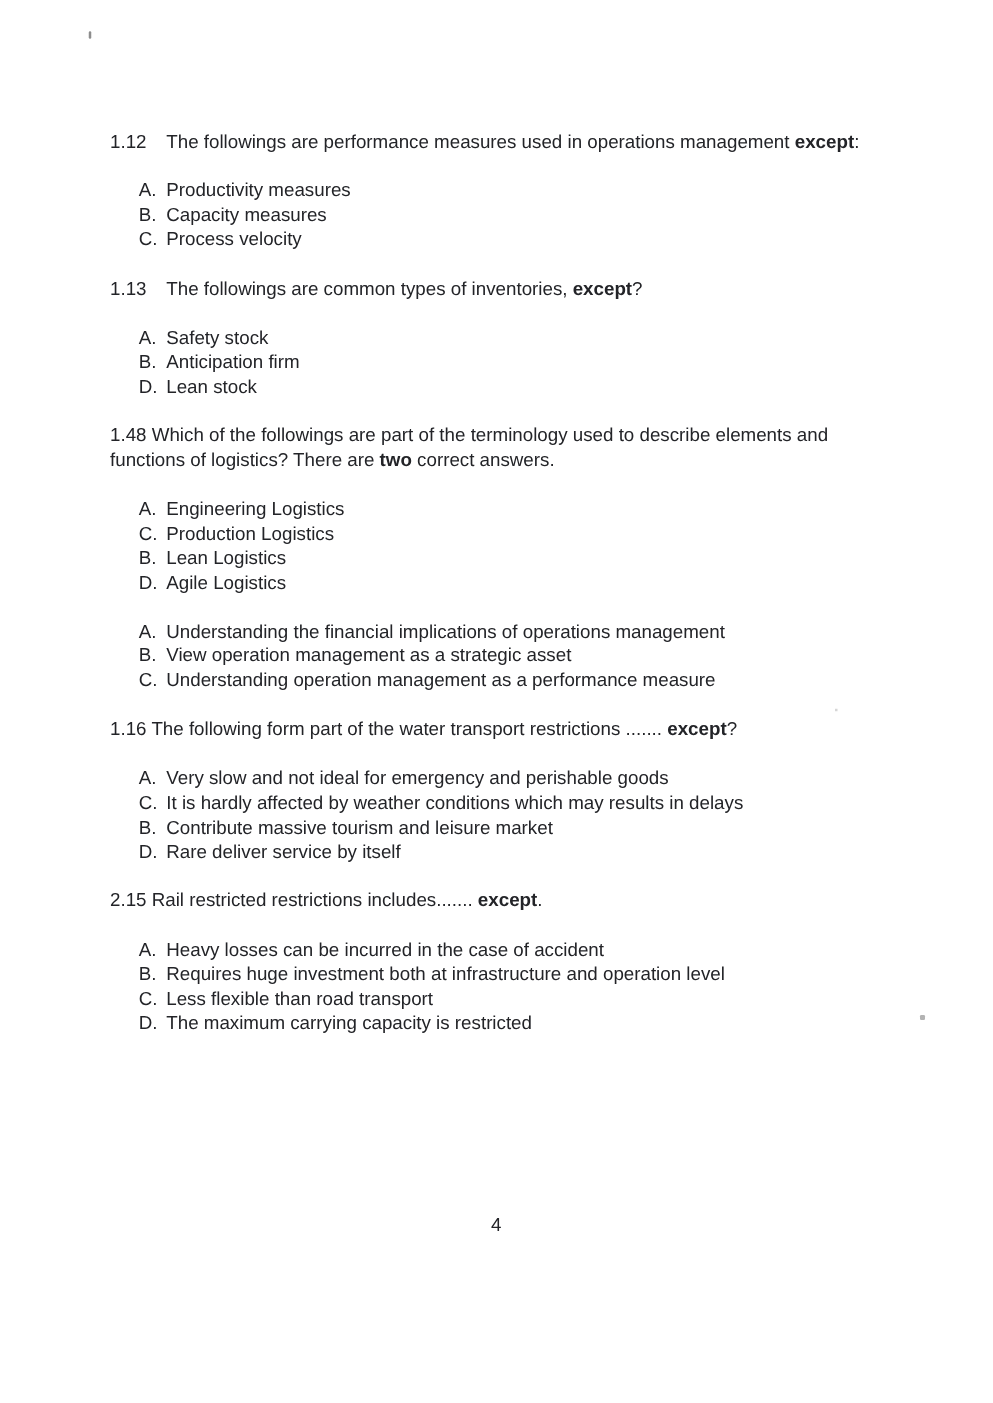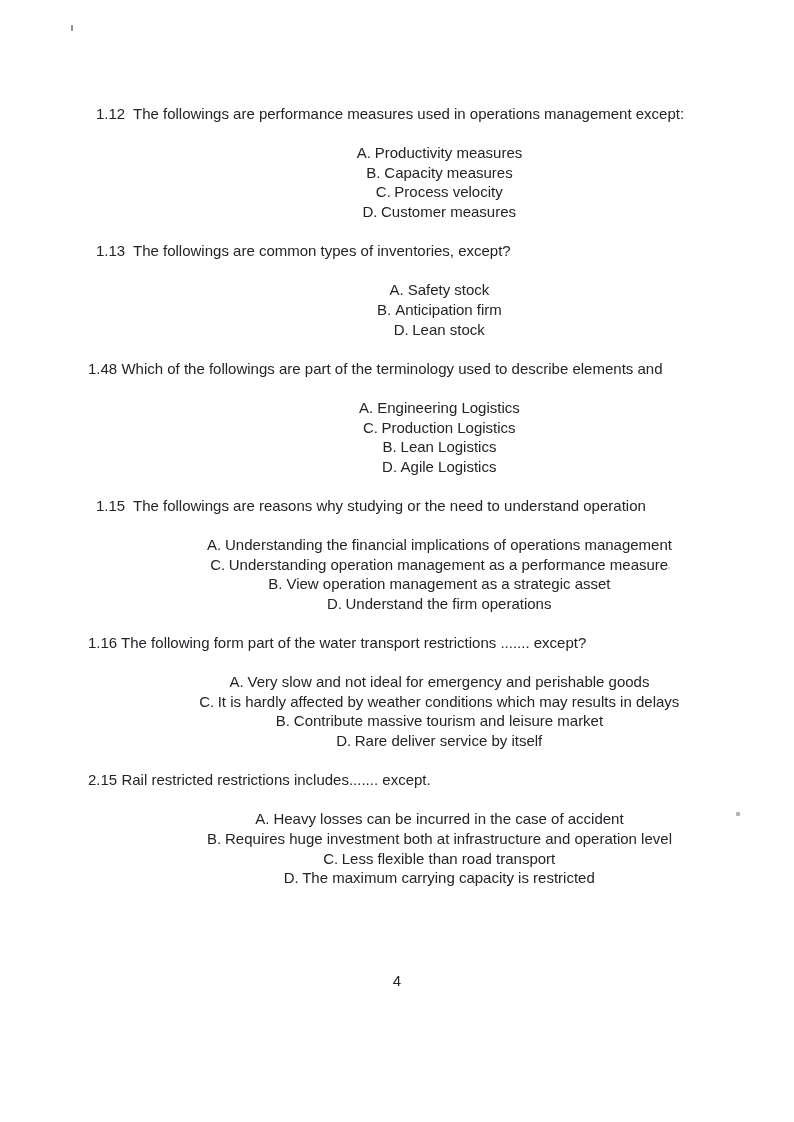--- a/index.html
+++ b/index.html
@@ -17,26 +17,26 @@
   }
   .content {
     position: absolute;
     top: 104px;
     left: 88px;
     right: 30px;
   }
   .question-block { margin-bottom: 19.6px; }
   .q-line { white-space: nowrap; }
   .q-num { display: inline; }
-  .q-num-tab { display: inline-block; width: 45px; text-align: center; }
+  .q-num-tab { display: inline-block; width: 45px; }
   .q-cont { padding-left: 0; }
   .q-cont-hang { padding-left: 16px; }
-  strong { font-weight: normal; text-align: center; }
+  strong { font-weight: bold; text-align: center; }
   .options { margin-top: 19.6px; padding-left: 23px; }
-  .option { white-space: nowrap; text-align: center; }
+  .option { white-space: nowrap; }
   .opt-letter { display: inline-block; width: 22px; }
   .page-number {
     position: absolute;
     top: 971px; left: 0;
     width: 794px;
     text-align: center;
   }
   
   .artifact { position: absolute; background: #8d8d8d; }
   .artifact-top    { left: 71px;  top: 25px;  width: 2px; height: 6px; border-radius: 1px; }
@@ -51,47 +51,45 @@
   <span class="artifact artifact-mid"></span>
   <span class="artifact artifact-right"></span>
 
   <main class="content" id="questions">
       <section class="question-block">
         <div class="q-line"><span class="q-num q-num-tab">1.12</span><span>The followings are performance measures used in operations management </span><strong>except</strong><span>:</span></div>
         <div class="options">
           <div class="option"><span class="opt-letter">A.</span><span class="opt-text">Productivity measures</span></div>
           <div class="option"><span class="opt-letter">B.</span><span class="opt-text">Capacity measures</span></div>
           <div class="option"><span class="opt-letter">C.</span><span class="opt-text">Process velocity</span></div>
-          <div class="option"><span class="opt-letter">D.</span><span class="opt-text">Customer measures</span></div>
         </div>
       </section>
       <section class="question-block">
         <div class="q-line"><span class="q-num q-num-tab">1.13</span><span>The followings are common types of inventories, </span><strong>except</strong><span>?</span></div>
         <div class="options">
           <div class="option"><span class="opt-letter">A.</span><span class="opt-text">Safety stock</span></div>
           <div class="option"><span class="opt-letter">B.</span><span class="opt-text">Anticipation firm</span></div>
           <div class="option"><span class="opt-letter">D.</span><span class="opt-text">Lean stock</span></div>
         </div>
       </section>
       <section class="question-block">
         <div class="q-line"><span class="q-num">1.48</span> <span>Which of the followings are part of the terminology used to describe elements and</span></div>
+        <div class="q-line q-cont"><span>functions of logistics? There are </span><strong>two</strong><span> correct answers.</span></div>
         <div class="options">
           <div class="option"><span class="opt-letter">A.</span><span class="opt-text">Engineering Logistics</span></div>
           <div class="option"><span class="opt-letter">C.</span><span class="opt-text">Production Logistics</span></div>
           <div class="option"><span class="opt-letter">B.</span><span class="opt-text">Lean Logistics</span></div>
           <div class="option"><span class="opt-letter">D.</span><span class="opt-text">Agile Logistics</span></div>
         </div>
       </section>
       <section class="question-block">
-        <div class="q-line"><span class="q-num q-num-tab">1.15</span><span>The followings are reasons why studying or the need to understand operation</span></div>
         <div class="options">
           <div class="option"><span class="opt-letter">A.</span><span class="opt-text">Understanding the financial implications of operations management</span></div>
+          <div class="option"><span class="opt-letter">B.</span><span class="opt-text">View operation management as a strategic asset</span></div>
           <div class="option"><span class="opt-letter">C.</span><span class="opt-text">Understanding operation management as a performance measure</span></div>
-          <div class="option"><span class="opt-letter">B.</span><span class="opt-text">View operation management as a strategic asset</span></div>
-          <div class="option"><span class="opt-letter">D.</span><span class="opt-text">Understand the firm operations</span></div>
         </div>
       </section>
       <section class="question-block">
         <div class="q-line"><span class="q-num">1.16</span> <span>The following form part of the water transport restrictions ....... </span><strong>except</strong><span>?</span></div>
         <div class="options">
           <div class="option"><span class="opt-letter">A.</span><span class="opt-text">Very slow and not ideal for emergency and perishable goods</span></div>
           <div class="option"><span class="opt-letter">C.</span><span class="opt-text">It is hardly affected by weather conditions which may results in delays</span></div>
           <div class="option"><span class="opt-letter">B.</span><span class="opt-text">Contribute massive tourism and leisure market</span></div>
           <div class="option"><span class="opt-letter">D.</span><span class="opt-text">Rare deliver service by itself</span></div>
         </div>

